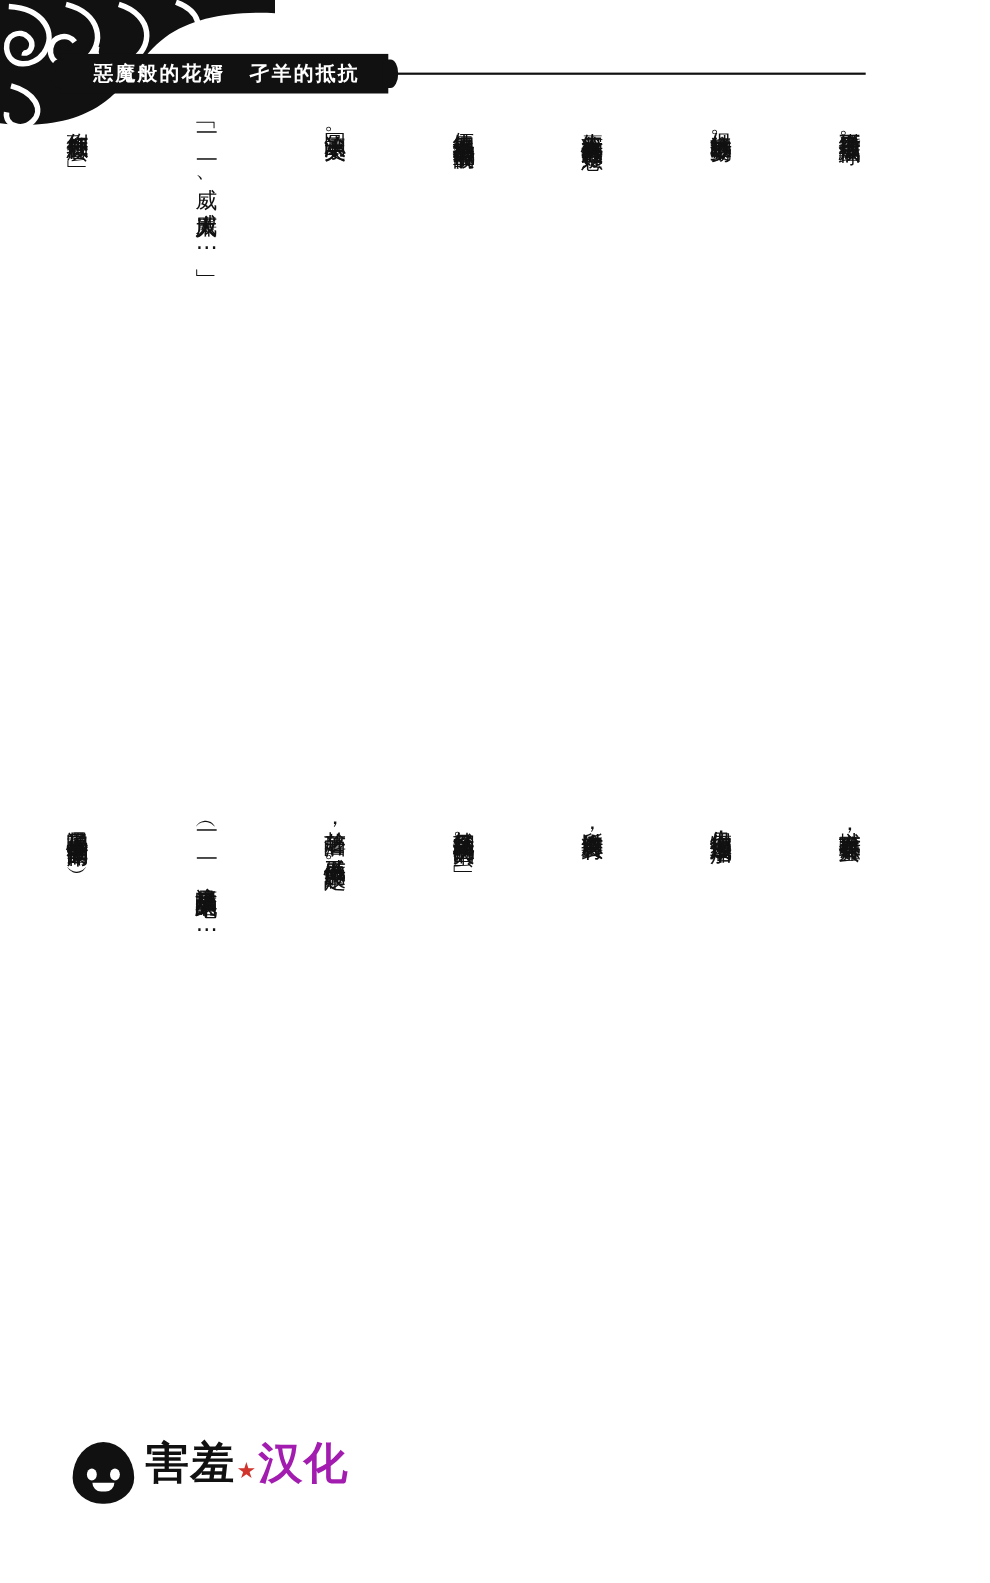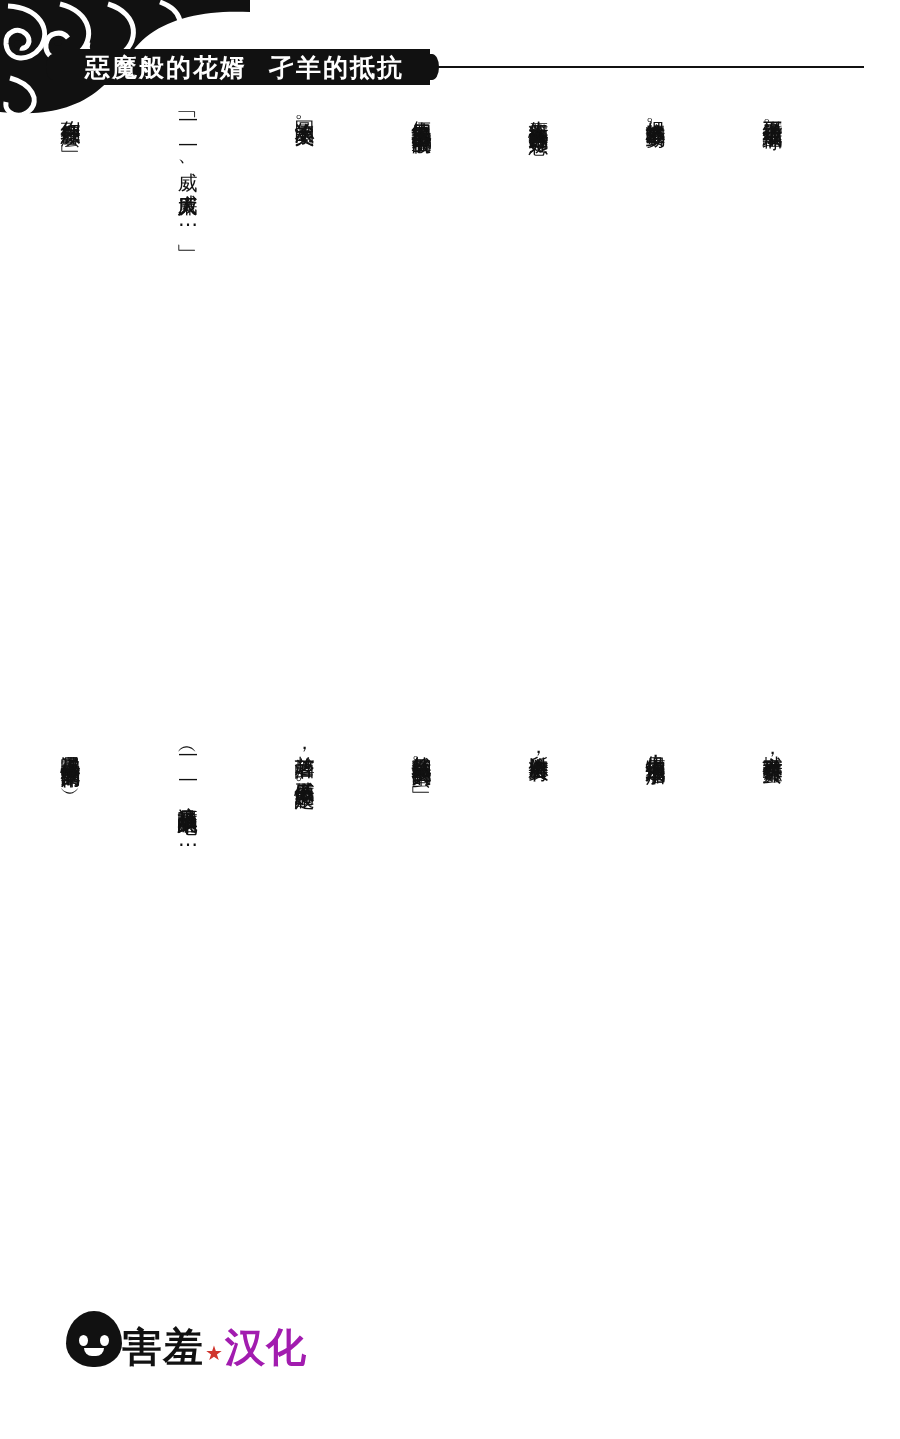--- a/index.html
+++ b/index.html
@@ -62,21 +62,21 @@
     left: -9px;
     border-radius: 60% 0 0 60%;
   }
   .title-plate::after {
     right: -9px;
     border-radius: 0 60% 60% 0;
   }
   .title-text {
     font-family: "DejaVu Sans", "Liberation Sans", sans-serif;
     font-weight: bold;
-    font-size: 25px;
+    font-size: 18px;
     letter-spacing: 2px;
     white-space: nowrap;
   }
   .title-text .gap {
     display: inline-block;
     width: 22px;
   }
   .title-rule {
     width: 430px;
     height: 2px;
@@ -110,22 +110,22 @@
     margin: 0;
     padding: 0;
   }
 
   
   .watermark {
     position: absolute;
     left: 66px;
     bottom: 72px;
     display: flex;
-    align-items: flex-end;
-    gap: 0;
+    align-items: flex-start;
+    gap: 10px;
   }
   .wm-face {
     position: relative;
     width: 56px;
     height: 56px;
     background: #111111;
     border-radius: 50% 50% 48% 48% / 58% 58% 42% 42%;
   }
   .wm-face .eye {
     position: absolute;

